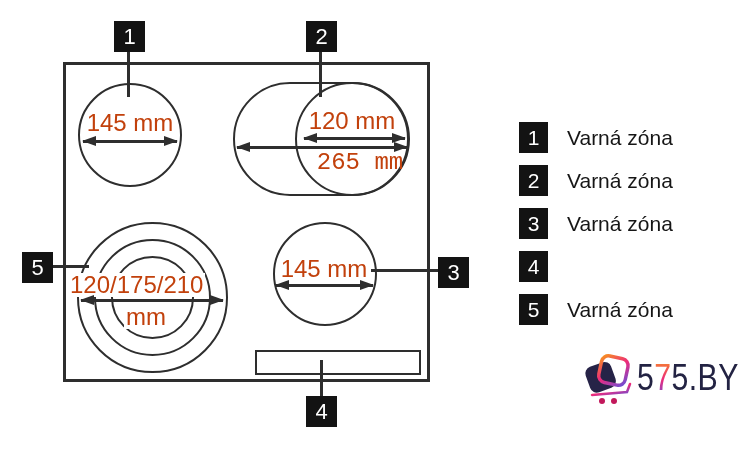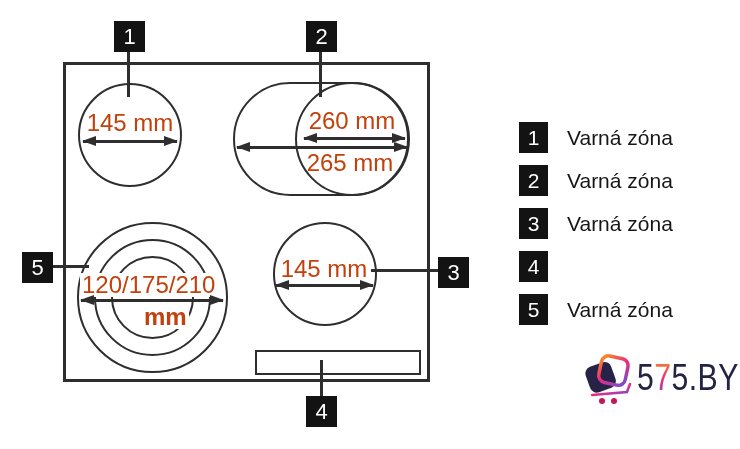--- a/index.html
+++ b/index.html
@@ -81,31 +81,31 @@
 <div class="screen">
 
   <div class="abs cooktop"></div>
 
   <div class="abs circle zone1"></div>
   <div class="dim" style="left:70px; top:111px; width:120px;">145 mm</div>
   <div class="dim-arrow" style="left:83px; top:140px; width:94px;"></div>
 
   <div class="abs zone2-stadium"></div>
   <div class="abs circle zone2-circle"></div>
-  <div class="dim" style="left:292px; top:109px; width:120px;">260 mm</div>
+  <div class="dim" style="left:292px; top:109px; width:120px;">120 mm</div>
   <div class="dim-arrow" style="left:304px; top:137px; width:101px;"></div>
   <div class="dim-arrow" style="left:237px; top:146px; width:170px;"></div>
-  <div class="dim" style="left:290px; top:151px; width:120px;">265 mm</div>
+  <div class="dim" style="left:300px; top:151px; width:120px;font-family:Liberation Mono, monospace;">265 mm</div>
 
   <div class="abs circle zone5-outer"></div>
   <div class="abs circle zone5-mid"></div>
   <div class="abs circle zone5-inner"></div>
-  <div class="dim bg" style="left:80px; top:273px;">120/175/210</div>
+  <div class="dim bg" style="left:68px; top:273px;">120/175/210</div>
   <div class="dim-arrow" style="left:81px; top:299px; width:142px;"></div>
-  <div class="dim bg" style="left:142px; top:305px;font-weight:bold;">mm</div>
+  <div class="dim bg" style="left:124px; top:305px;">mm</div>
 
   <div class="abs circle zone3"></div>
   <div class="dim" style="left:264px; top:257px; width:120px;">145 mm</div>
   <div class="dim-arrow" style="left:276px; top:284px; width:97px;"></div>
 
   <div class="abs panel"></div>
 
   <div class="leader" style="left:127px; top:50px; width:3px; height:47px;"></div>
   <div class="leader" style="left:319px; top:50px; width:3px; height:47px;"></div>
   <div class="leader" style="left:371px; top:269px; width:69px; height:3px;"></div>

